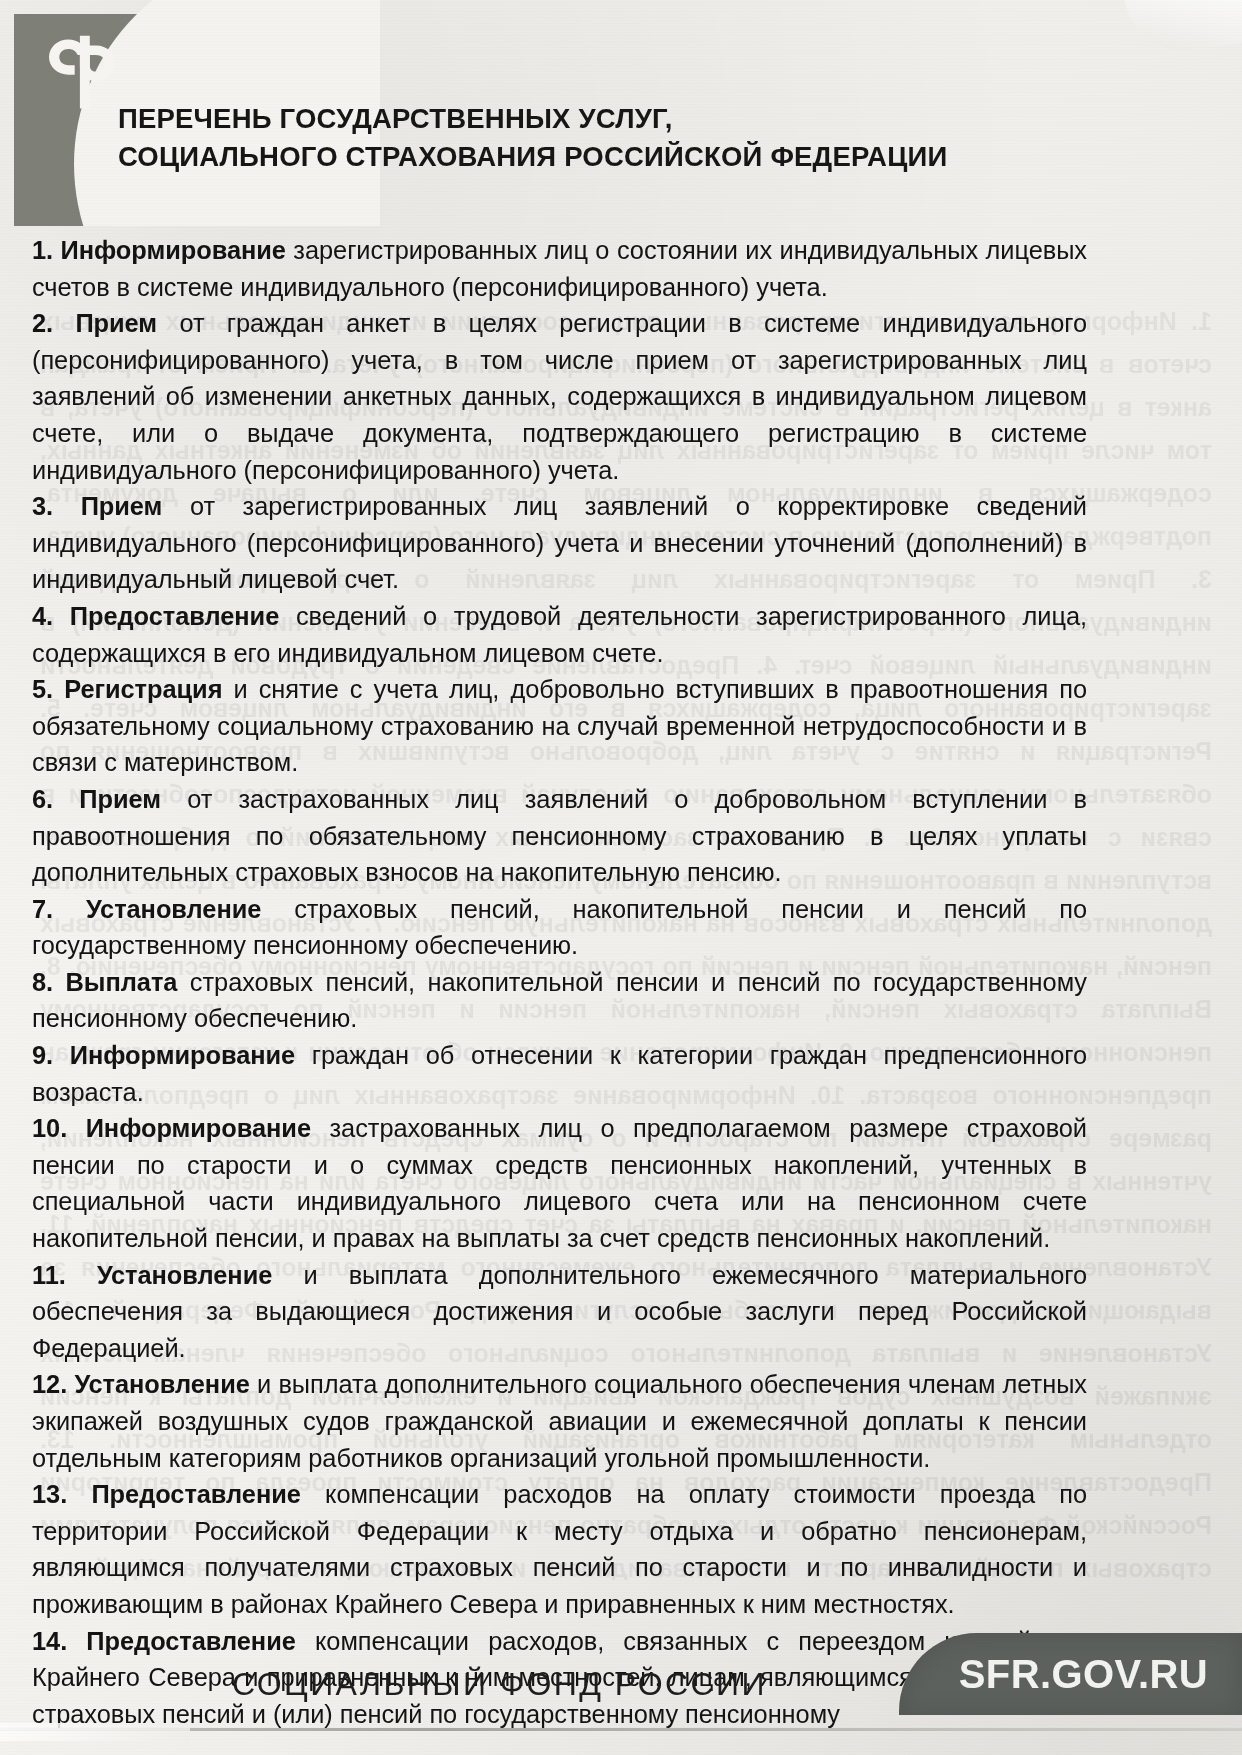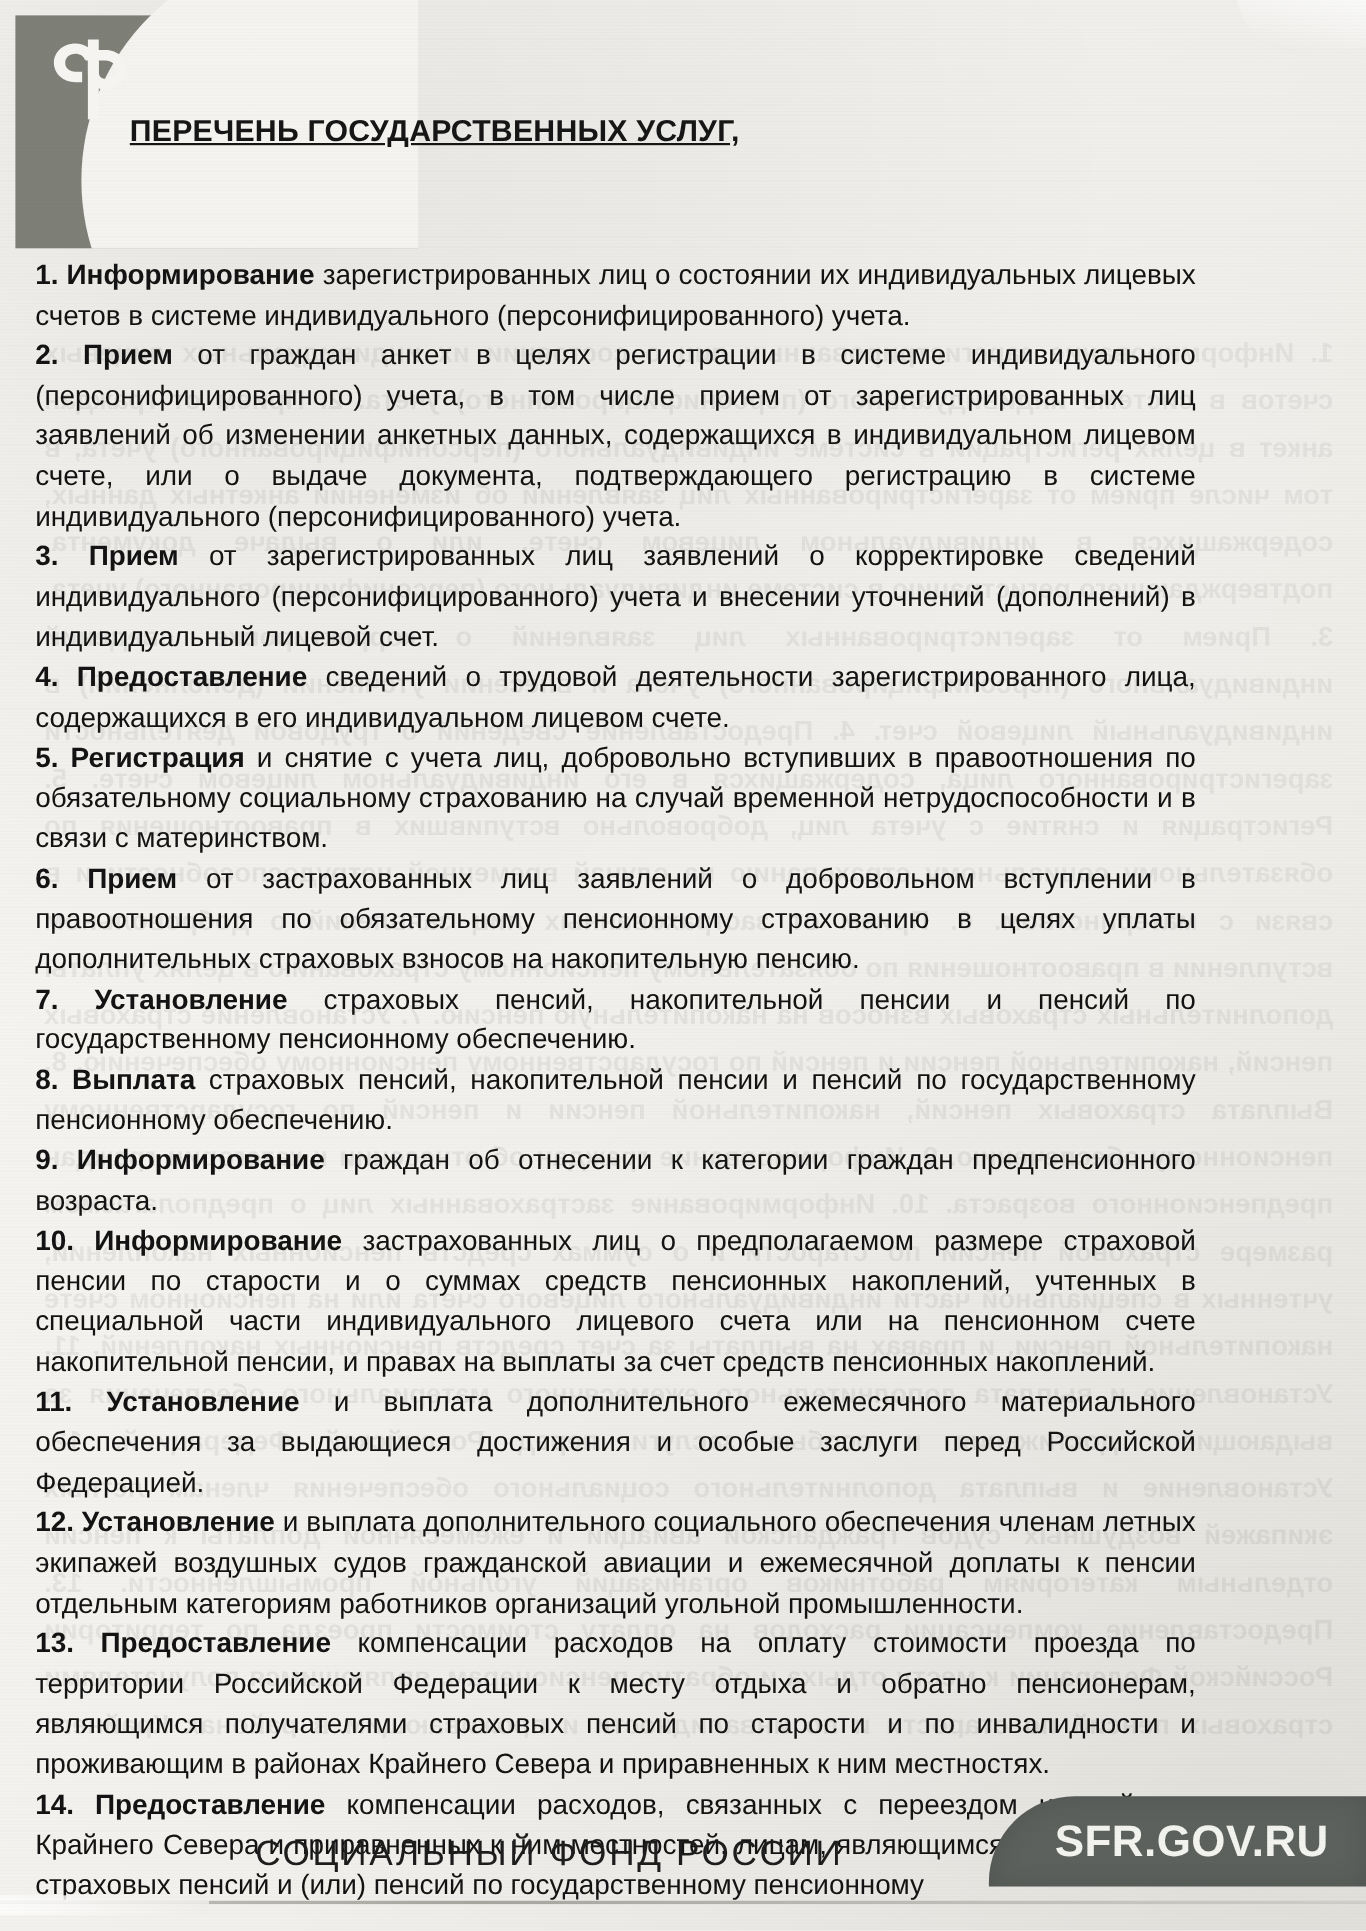--- a/index.html
+++ b/index.html
@@ -79,21 +79,21 @@
     left:118px;top:82px;
     width:960px;
     font-size:27.5px;
     font-weight:700;
     line-height:38px;
     letter-spacing:.2px;
     color:#161616;
     z-index:4;
     text-transform:uppercase;
   }
-  .title .ln{display:block;white-space:nowrap;text-decoration:underline;}
+  .title .ln{display:block;white-space:nowrap;}
 
   
   .list{
     position:absolute;
     left:32px;
     top:232px;
     width:1055px;
   }
   .item{
     font-size:25.4px;
@@ -176,20 +176,21 @@
       <g fill="#f5f4f0">
         <path d="M34.5 17.5c-11 0-19.5 7.6-19.5 17.6S23.5 52.7 34.5 52.7h6.2v-9.4h-6.2c-5.3 0-9.2-3.4-9.2-8.2s3.9-8.2 9.2-8.2c4.2 0 7.5 2.1 8.7 5.5l9.6-2.6c-2.5-7.2-9.6-12.3-18.3-12.3z"></path>
         <path d="M62.2 23.5h-6.4v-9.7h-9.9v9.7h-2.2v9.4h2.2v11.6c0 9.2 5.7 14.6 15.3 14.6 11 0 19.6-7.6 19.6-17.6S73.2 23.5 62.2 23.5zm-.3 26.2c-4 0-6.1-2.2-6.1-6.4v-10.4h6.1c5.3 0 9.3 3.4 9.3 8.4s-4 8.4-9.3 8.4z"></path>
         <rect x="45.9" y="33" width="9.9" height="53.5"></rect>
       </g>
     </svg>
   </div>
 
   <h1 class="title">
     <span class="ln">ПЕРЕЧЕНЬ ГОСУДАРСТВЕННЫХ УСЛУГ,</span>
+    <span class="ln">СОЦИАЛЬНОГО СТРАХОВАНИЯ РОССИЙСКОЙ ФЕДЕРАЦИИ</span>
   </h1>
 
   <div class="list">
       <p class="item"><span class="num">1.</span> <b>Информирование</b><span> зарегистрированных лиц о состоянии их индивидуальных лицевых счетов в системе индивидуального (персонифицированного) учета.</span></p>
       <p class="item"><span class="num">2.</span> <b>Прием</b><span> от граждан анкет в целях регистрации в системе индивидуального (персонифицированного) учета, в том числе прием от зарегистрированных лиц заявлений об изменении анкетных данных, содержащихся в индивидуальном лицевом счете, или о выдаче документа, подтверждающего регистрацию в системе индивидуального (персонифицированного) учета.</span></p>
       <p class="item"><span class="num">3.</span> <b>Прием</b><span> от зарегистрированных лиц заявлений о корректировке сведений индивидуального (персонифицированного) учета и внесении уточнений (дополнений) в индивидуальный лицевой счет.</span></p>
       <p class="item"><span class="num">4.</span> <b>Предоставление</b><span> сведений о трудовой деятельности зарегистрированного лица, содержащихся в его индивидуальном лицевом счете.</span></p>
       <p class="item"><span class="num">5.</span> <b>Регистрация</b><span> и снятие с учета лиц, добровольно вступивших в правоотношения по обязательному социальному страхованию на случай временной нетрудоспособности и в связи с материнством.</span></p>
       <p class="item"><span class="num">6.</span> <b>Прием</b><span> от застрахованных лиц заявлений о добровольном вступлении в правоотношения по обязательному пенсионному страхованию в целях уплаты дополнительных страховых взносов на накопительную пенсию.</span></p>
       <p class="item"><span class="num">7.</span> <b>Установление</b><span> страховых пенсий, накопительной пенсии и пенсий по государственному пенсионному обеспечению.</span></p>

